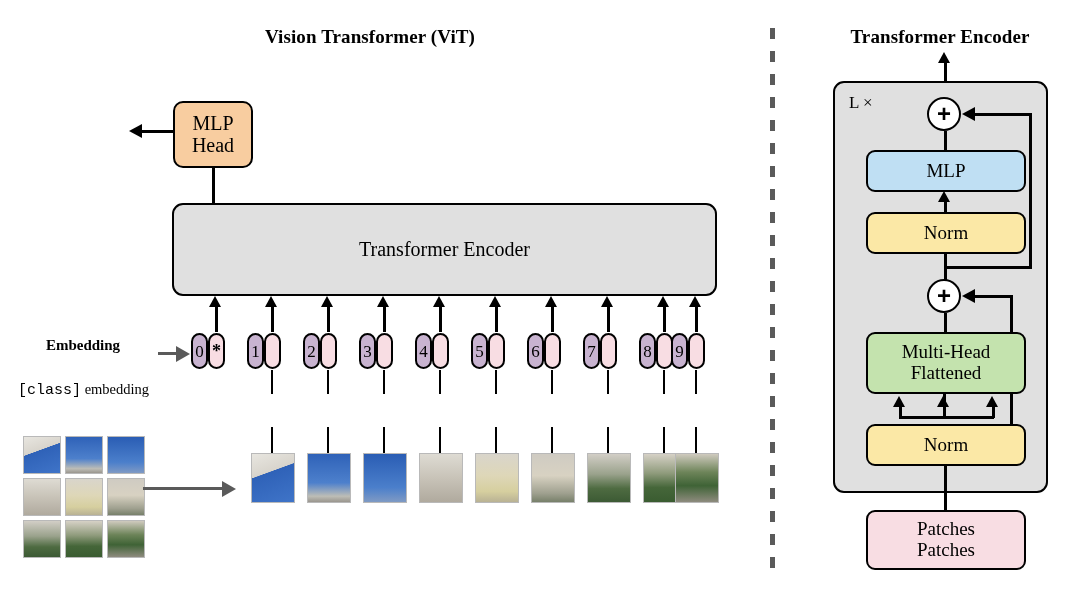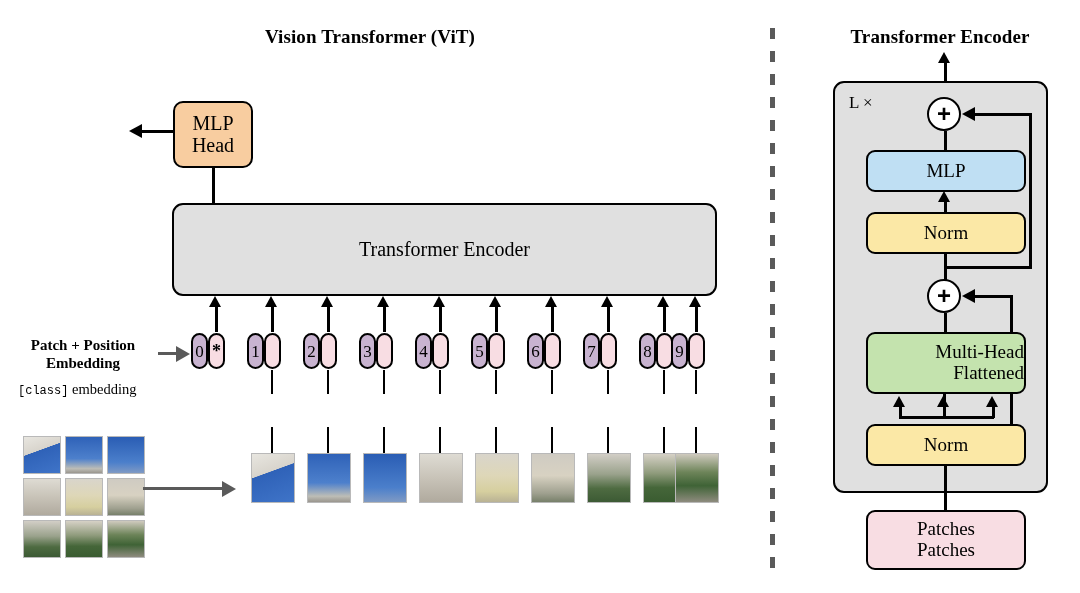--- a/index.html
+++ b/index.html
@@ -79,21 +79,21 @@
     text-align: center;
     line-height: 1.18;
     white-space: nowrap;
   }
   .lbl-extra {
     font-size: 14.5px;
     line-height: 1.35;
     text-align: left;
     white-space: nowrap;
   }
-  .mono { font-family: "Liberation Mono", "DejaVu Sans Mono", monospace; font-size: 12px; }
+  .mono { font-family: "Liberation Mono", "DejaVu Sans Mono", monospace; font-size: 15px; }
   .lbl-lx { font-size: 17px; white-space: nowrap; }
 
   
   .tok-pair { display: flex; }
   .pill {
     box-sizing: border-box;
     width: 17px;
     height: 36px;
     border: 2.2px solid #000;
     border-radius: 9px;
@@ -199,21 +199,20 @@
       <div class="abs arrow-up" style="left:354px; top:0px;"></div>
     <div class="abs vline" style="left:416px; top:9px; height:27px;"></div>
       <div class="abs arrow-up" style="left:410px; top:0px;"></div>
     <div class="abs vline" style="left:472px; top:9px; height:27px;"></div>
       <div class="abs arrow-up" style="left:466px; top:0px;"></div>
     <div class="abs vline" style="left:504px; top:9px; height:27px;"></div>
       <div class="abs arrow-up" style="left:498px; top:0px;"></div>
   </div>
 
   <div class="abs lbl-patchpos" style="left:8px; top:337px; width:150px;">
-    <div>Patch + Position</div>
     <div>Embedding</div>
   </div>
 
   <div class="abs gline" style="left:158px; top:352px; width:18px;"></div>
   <div class="abs arrow-right-gray" style="left:176px; top:346px;"></div>
 
   <div class="abs lbl-extra" style="left:18px; top:380px; width:170px;">
     <div><span class="mono">[class]</span><span> embedding</span></div>
   </div>
 
@@ -374,21 +373,21 @@
   <div class="abs hline" style="left:944px; top:452px; width:69px;"></div>
   <div class="abs hline" style="left:975px; top:295px; width:38px;"></div>
   <div class="abs arrow-left" style="left:962px; top:289px;"></div>
 
   <div class="abs plus-circle" style="left:927px; top:279px;">
     <span>+</span>
   </div>
 
   <div class="abs vline" style="left:944px; top:313px; height:22px;"></div>
 
-  <div class="abs box box-mha" style="left:866px; top:332px; width:160px; height:62px;align-items:flex-end;">
+  <div class="abs box box-mha" style="left:866px; top:332px; width:160px; height:62px;">
     <span>Multi-Head</span>
     <span>Flattened</span>
   </div>
 
   <div class="abs" style="left:866px; top:394px; width:160px; height:32px;">
     <div class="abs hline" style="left:33px; top:22px; width:95px;"></div>
     <div class="abs vline" style="left:33px;  top:10px; height:14px;"></div>
     <div class="abs arrow-up" style="left:27px;  top:2px;"></div>
     <div class="abs vline" style="left:77px;  top:0px; height:24px;"></div>
     <div class="abs arrow-up" style="left:71px;  top:2px;"></div>

